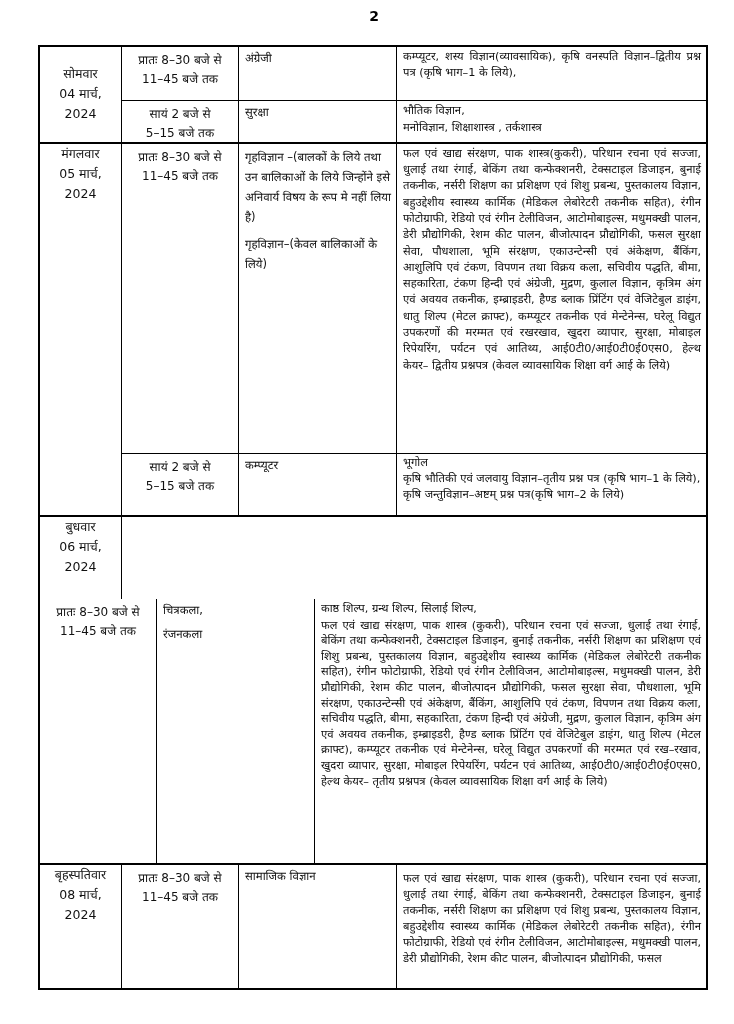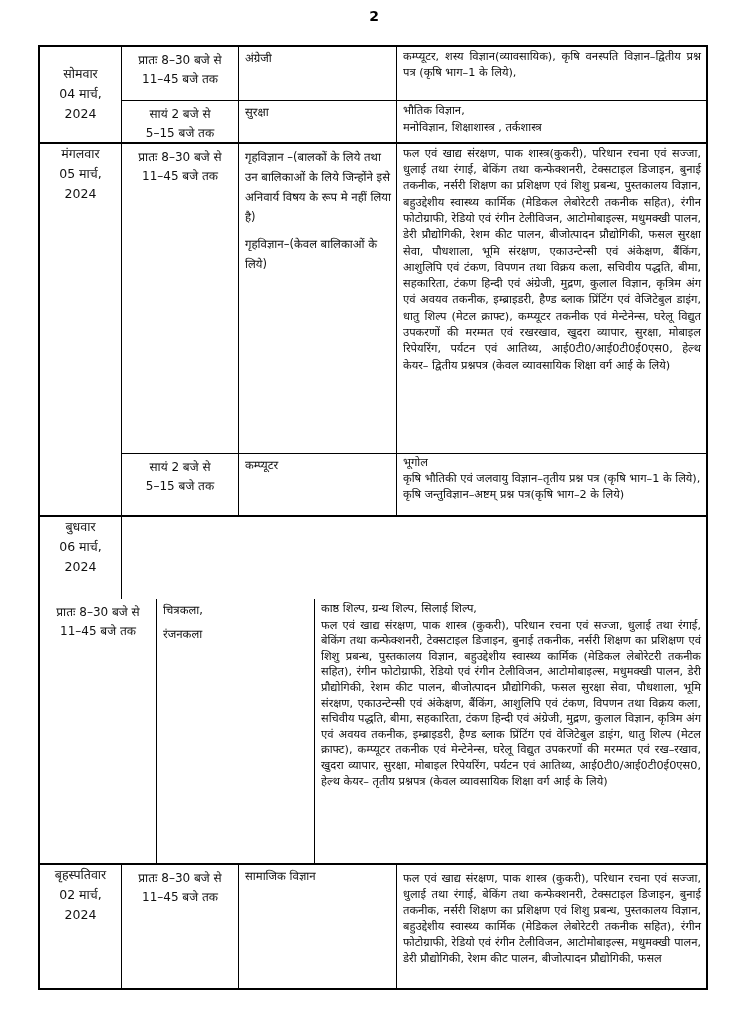--- a/index.html
+++ b/index.html
@@ -173,21 +173,21 @@
         <div class="subject-cell">
           <div class="para">आई0टी0/आई0टी0ई0एस0</div>
         </div>
       </div>
     </div>
   </div>
 
   <div class="day-row" style="height:125px;">
     <div class="day-cell">
       <div>बृहस्पतिवार</div>
-      <div>02 मार्च,</div>
+      <div>08 मार्च,</div>
       <div>2024</div>
     </div>
     <div class="sessions">
       <div class="session h-thu-am">
         <div class="time-cell">
           <div>प्रातः 8–30 बजे से</div>
           <div>11–45 बजे तक</div>
         </div>
         <div class="subject-cell">
           <div class="para">सामाजिक विज्ञान</div>

